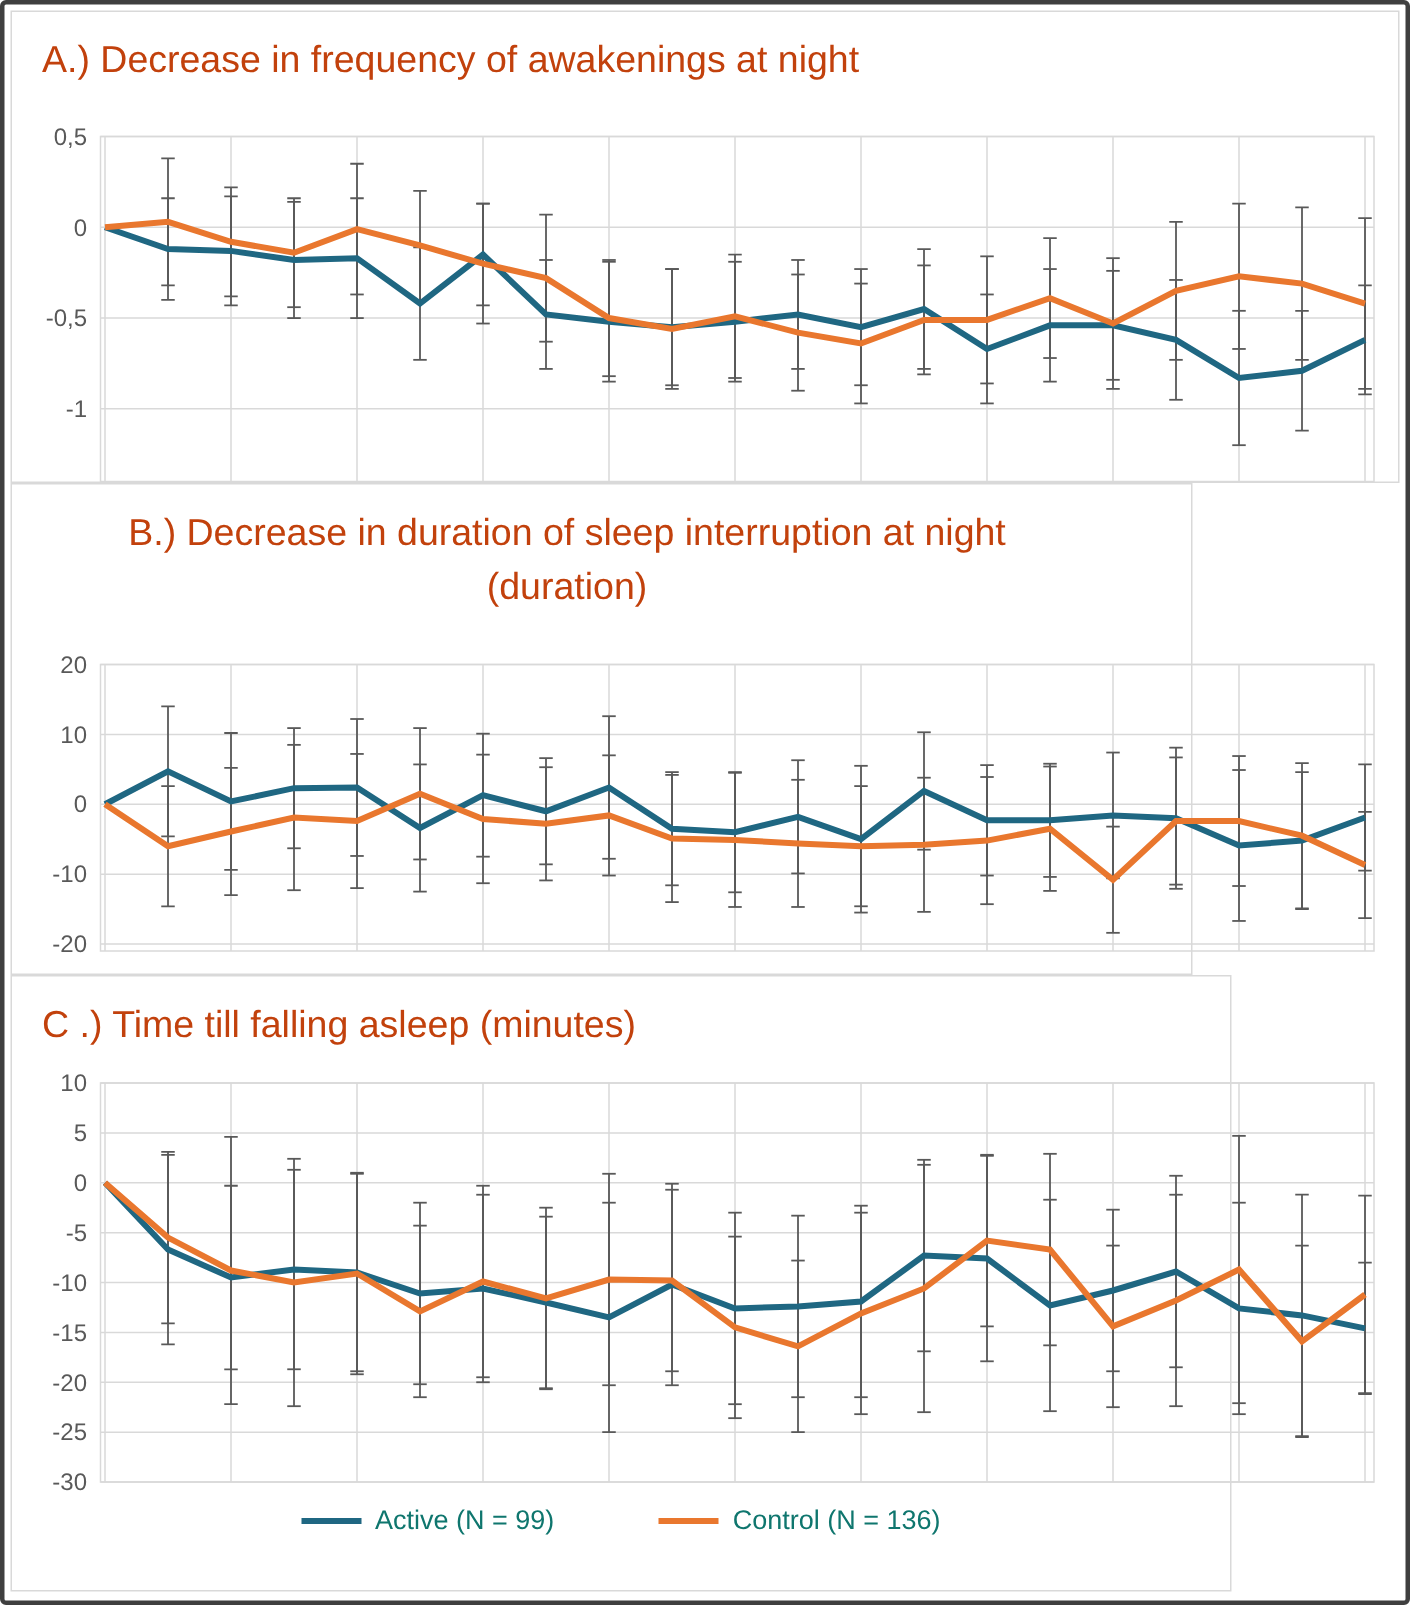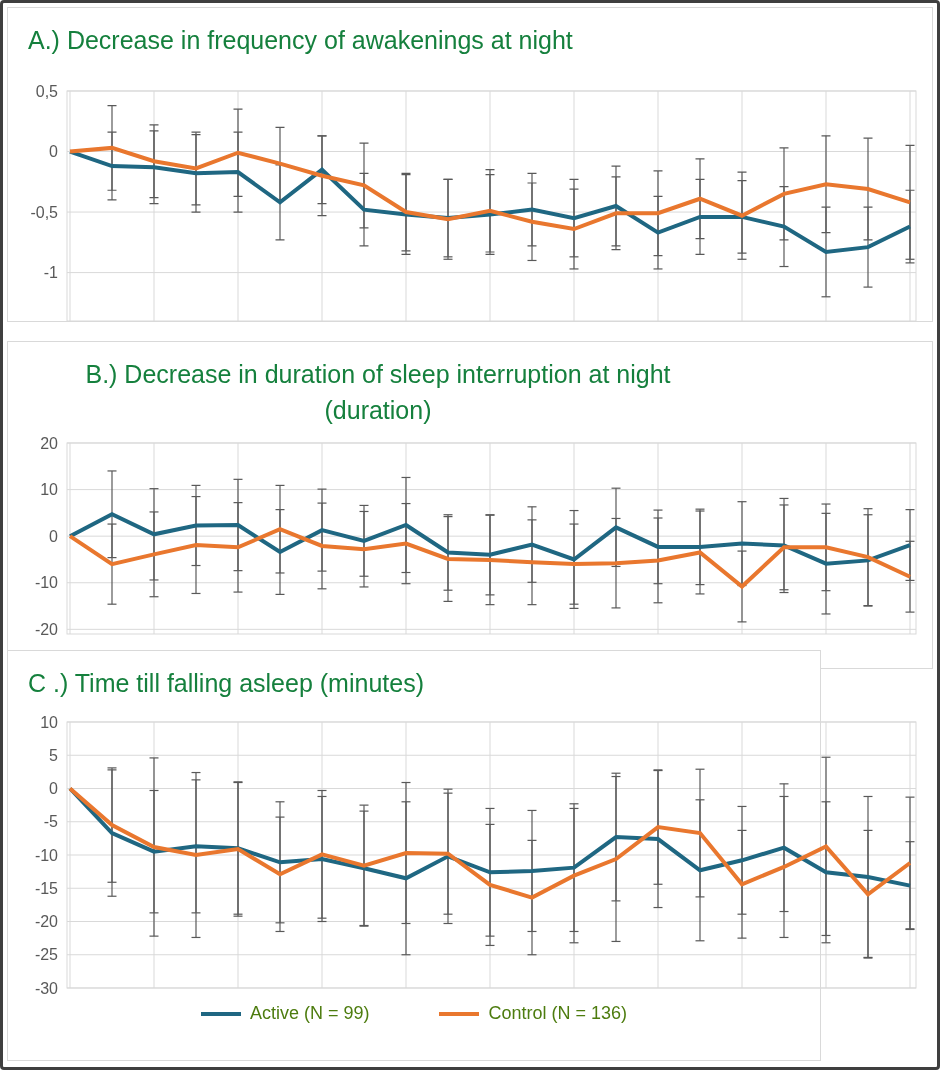--- a/index.html
+++ b/index.html
@@ -13,44 +13,44 @@
     font-family:"Liberation Sans", sans-serif;
     overflow:hidden;
   }
   .panel{
     position:absolute;
     box-sizing:border-box;
     border:1px solid #d9d9d9;
     background:#ffffff;
   }
   .panel-a{left:4px;top:4px;width:926px;height:315px;}
-  .panel-b{left:4px;top:338px;width:926px;height:328px;}
+  .panel-b{left:4px;top:319px;width:788px;height:328px;}
   .panel-c{left:4px;top:647px;width:814px;height:411px;padding-left:21px;}
   .chart-title{
     position:absolute;
-    color:#15803d;
+    color:#c2410c;
     font-size:25px;
     line-height:1.45;
     white-space:nowrap;
   }
   .title-left{left:20px;top:14px;}
   .title-center{left:20px;top:14px;width:700px;text-align:center;white-space:normal;}
   .charts-svg{
     position:absolute;
     left:-3px;top:-3px;
     pointer-events:none;
   }
   .legend{
     position:absolute;
     left:0;right:0;top:352px;
     display:flex;
     justify-content:center;
     align-items:center;
     gap:70px;
-    color:#4d7c0f;
+    color:#0f766e;
     font-size:18px;
   }
   .legend-item{display:flex;align-items:center;gap:9px;}
   .swatch{display:inline-block;width:40px;height:4px;background:#1F6782;}
   text{font-family:"Liberation Sans", sans-serif;}
 </style>
 </head>
 <body>
 
 <div class="page">

